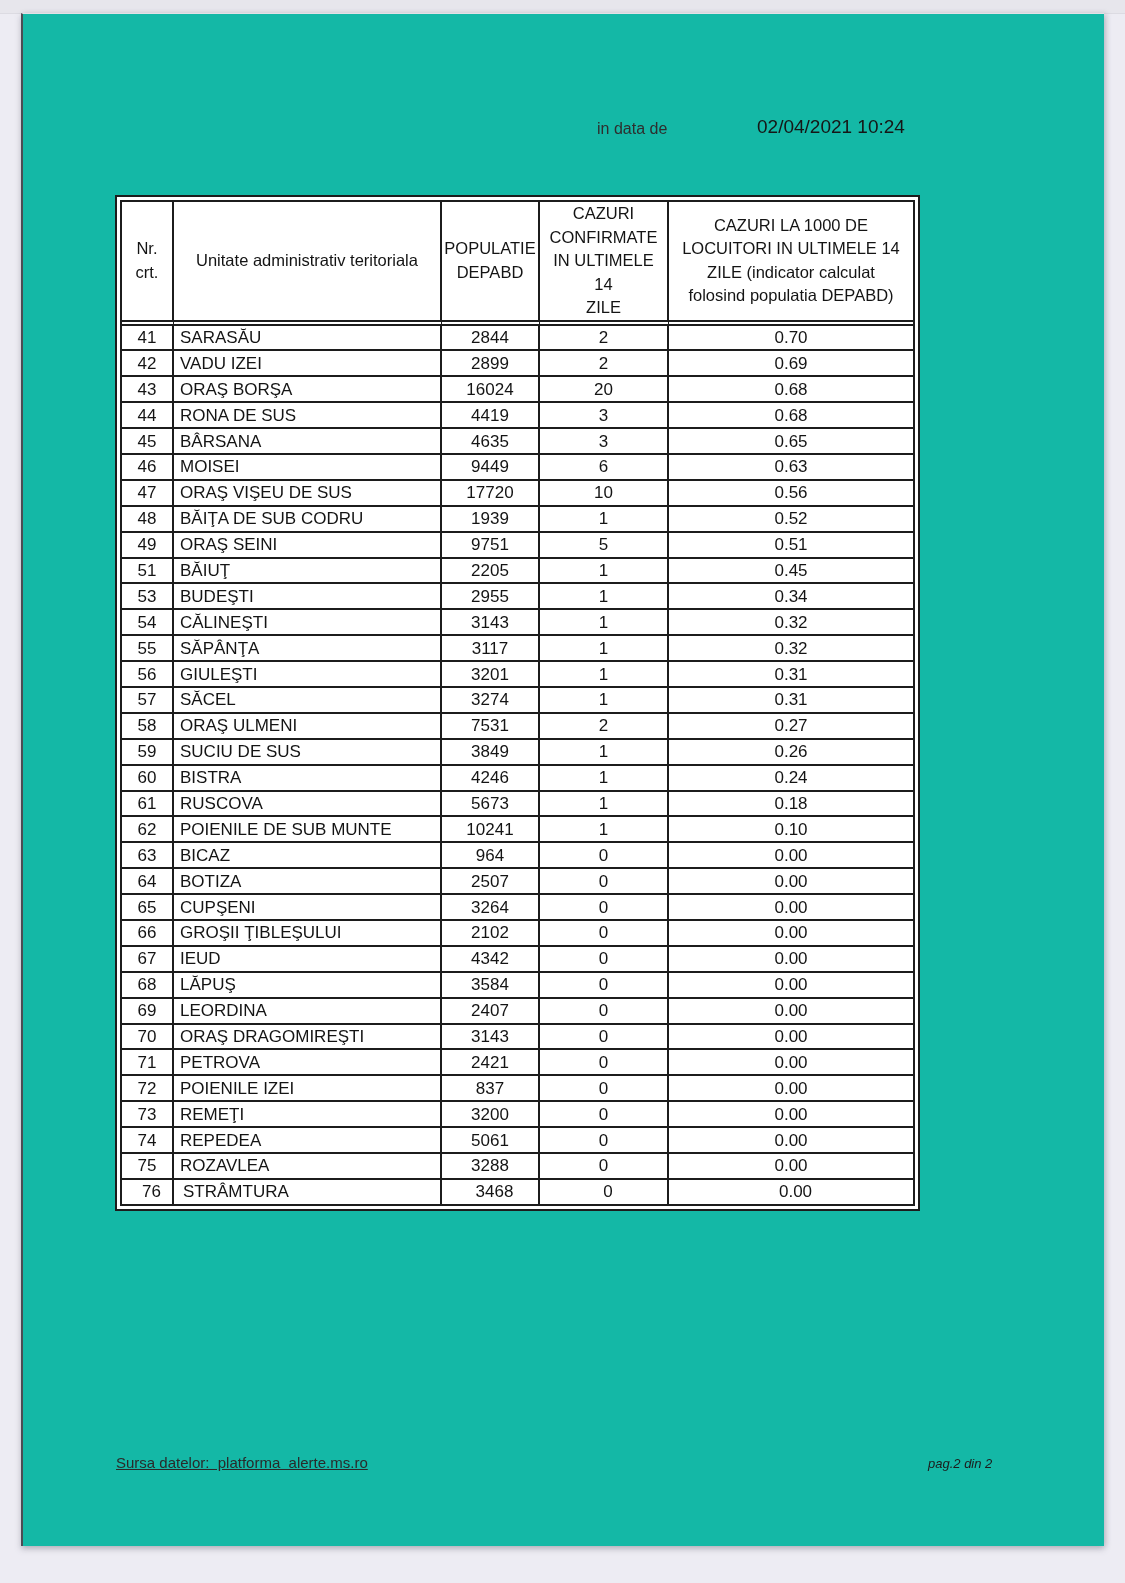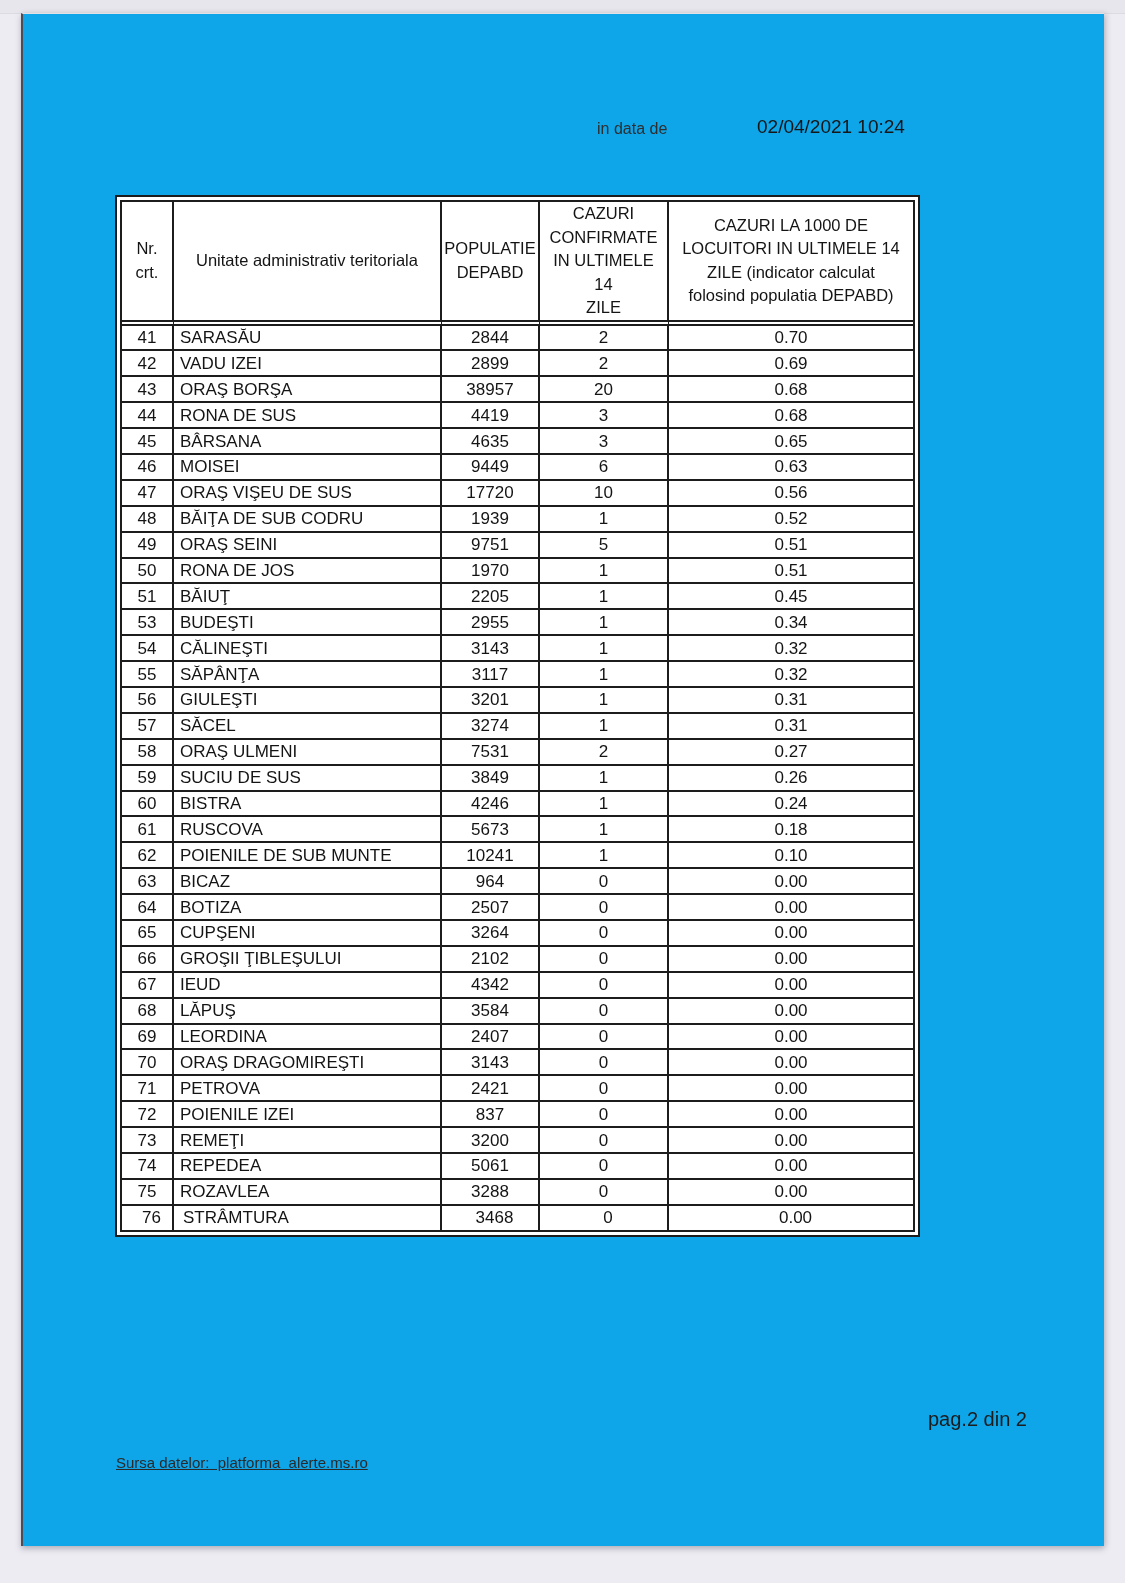--- a/index.html
+++ b/index.html
@@ -16,21 +16,21 @@
     position: absolute;
     top: 0; left: 0;
     width: 1125px; height: 13px;
     background: #e7e6ec;
     border-bottom: 1px solid #dcdbe2;
   }
   .page {
     position: absolute;
     left: 21px; top: 13px;
     width: 1081px; height: 1532px;
-    background: #0ea5e9;
+    background: #14b8a6;
     border-left: 2px solid #4c4c54;
     border-top: 1px solid #e2e1e7;
     box-shadow: 0 3px 6px rgba(90, 90, 105, 0.35), 3px 0 5px rgba(120, 120, 135, 0.18);
   }
   .date-label {
     position: absolute;
     left: 574px; top: 106px;
     font-size: 16px;
     color: #2e2e2e;
   }
@@ -91,23 +91,24 @@
   .footer-source {
     position: absolute;
     left: 93px; top: 1440px;
     font-size: 15px;
     color: #2a2a2a;
     white-space: pre;
     text-decoration: underline;
   }
   .footer-page {
     position: absolute;
-    left: 905px; top: 1394px;
-    font-size: 20px;
+    left: 905px; top: 1442px;
+    font-size: 13px;
     color: #1c1c1c;
+    font-style: italic;
   }
 </style>
 </head>
 <body>
 
 <div class="top-band"></div>
 
 <div class="page">
 
   <span class="date-label">in data de</span>
@@ -149,21 +150,21 @@
         <tr>
           <td>42</td>
           <td class="name">VADU IZEI</td>
           <td>2899</td>
           <td>2</td>
           <td>0.69</td>
         </tr>
         <tr>
           <td>43</td>
           <td class="name">ORAŞ BORŞA</td>
-          <td>38957</td>
+          <td>16024</td>
           <td>20</td>
           <td>0.68</td>
         </tr>
         <tr>
           <td>44</td>
           <td class="name">RONA DE SUS</td>
           <td>4419</td>
           <td>3</td>
           <td>0.68</td>
         </tr>
@@ -196,27 +197,20 @@
           <td>0.52</td>
         </tr>
         <tr>
           <td>49</td>
           <td class="name">ORAŞ SEINI</td>
           <td>9751</td>
           <td>5</td>
           <td>0.51</td>
         </tr>
         <tr>
-          <td>50</td>
-          <td class="name">RONA DE JOS</td>
-          <td>1970</td>
-          <td>1</td>
-          <td>0.51</td>
-        </tr>
-        <tr>
           <td>51</td>
           <td class="name">BĂIUŢ</td>
           <td>2205</td>
           <td>1</td>
           <td>0.45</td>
         </tr>
         <tr>
           <td>53</td>
           <td class="name">BUDEŞTI</td>
           <td>2955</td>

